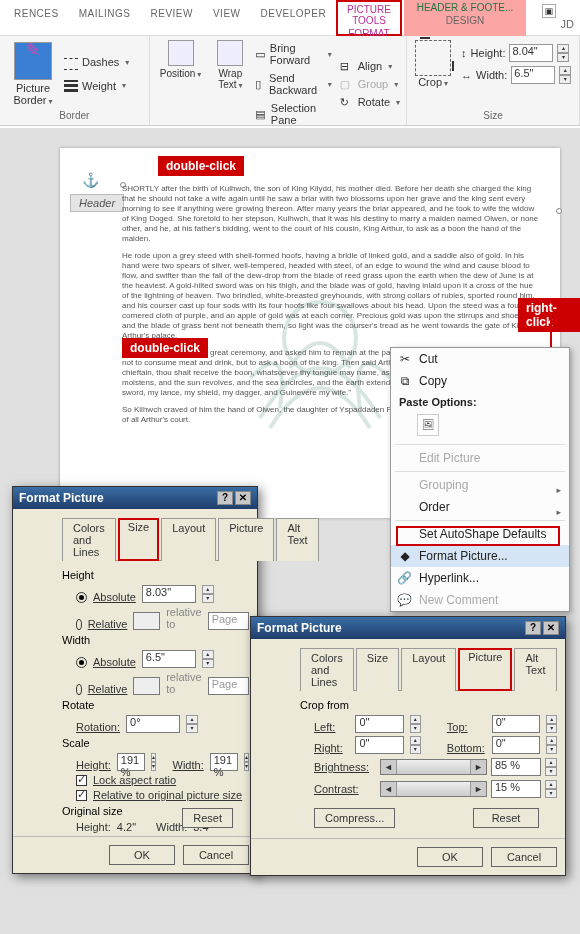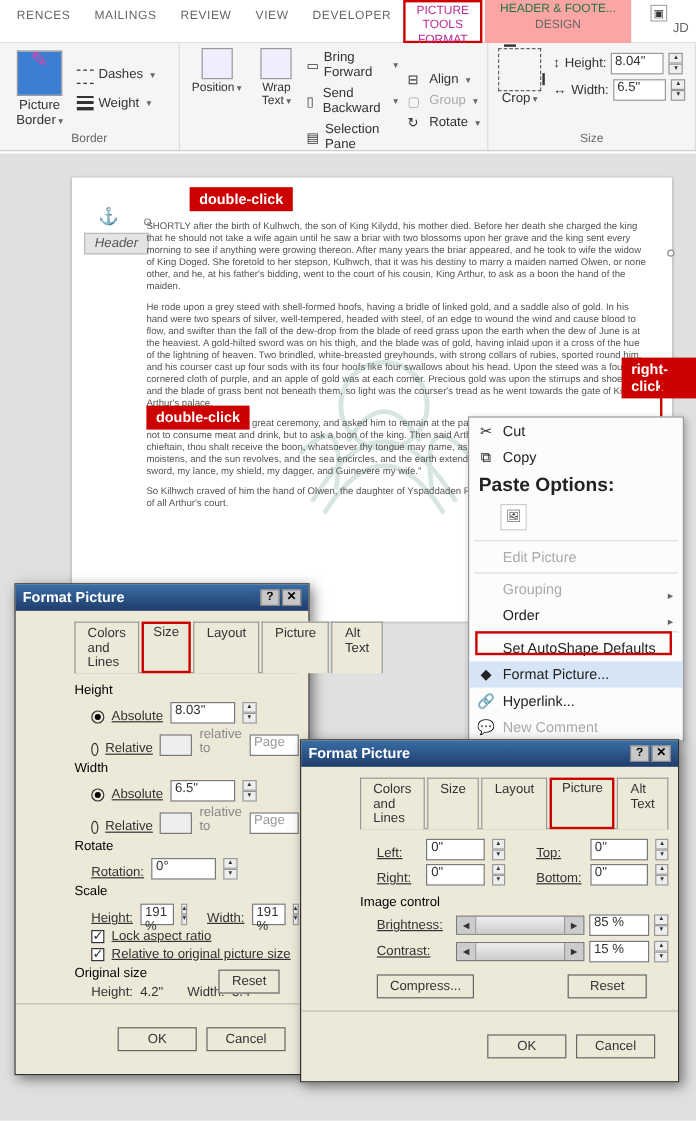--- a/index.html
+++ b/index.html
@@ -62,21 +62,21 @@
 .anno-arrow { position:absolute; width:2px; background:#c00; z-index:5;}
 .anno-arrow::after { content:""; position:absolute; bottom:-6px; left:-4px; border:5px solid transparent; border-top:7px solid #c00;}
 
 
 .ctx-menu { position:absolute; left:390px; top:347px; width:180px; background:#fcfcfc; border:1px solid #999; box-shadow:2px 2px 6px rgba(0,0,0,.3); z-index:6; font-size:12px;}
 .ctx-item { display:flex; align-items:center; gap:8px; padding:4px 8px 4px 28px; position:relative; color:#222;}
 .ctx-item.disabled { color:#aaa;}
 .ctx-item .cico { position:absolute; left:6px; width:16px; text-align:center; font-size:12px;}
 .ctx-item .sub::after { content:"▸"; position:absolute; right:8px; font-size:9px; color:#666;}
 .ctx-sep { height:1px; background:#ddd; margin:2px 4px;}
-.ctx-header { padding:4px 8px; font-weight:bold; color:#222; font-size:16px;}
+.ctx-header { padding:4px 8px; font-weight:bold; color:#222; font-size:11px;}
 .ctx-hl { background:#d6e5f5; }
 .paste-row { display:flex; gap:4px; padding:2px 8px 6px 26px;}
 .paste-opt { width:22px;height:22px; border:1px solid #ccc; background:#fff; font-size:10px; text-align:center; line-height:20px;}
 
 
 .dialog { position:absolute; background:#ece9d8; border:1px solid #333; box-shadow:3px 3px 10px rgba(0,0,0,.5); z-index:10; font-size:11px;}
 .dlg-title { background:linear-gradient(#3a6ea5,#1f3d6b); color:#fff; padding:4px 6px; font-size:12px; font-weight:bold; display:flex; justify-content:space-between; align-items:center;}
 .dlg-title .btns { display:flex; gap:2px;}
 .dlg-title .btns div { width:16px;height:14px; background:#c7c7c7; border:1px solid #888; text-align:center; font-size:10px; line-height:12px; color:#000;}
 .dlg-body { padding:8px;margin-left:41px;}
@@ -86,21 +86,21 @@
 .tab-hl { border:2px solid #c00 !important; padding:1px 8px;}
 .group-label { font-size:11px; color:#000; margin:4px 0 4px 0;}
 .field-row { display:flex; align-items:flex-end; gap:6px; margin:3px 0 3px 14px;}
 .radio { width:11px;height:11px; border:1px solid #333; border-radius:50%; display:inline-block; position:relative;}
 .radio.checked::after { content:""; position:absolute; left:2px; top:2px; width:5px;height:5px; background:#000; border-radius:50%;}
 .num-input { width:54px; height:18px; border:1px solid #7a7a7a; background:#fff; padding:0 3px;}
 .num-input.disabled { background:#eee; color:#999;}
 .combo { width:90px; height:18px; border:1px solid #7a7a7a; background:#fff; padding:0 3px; color:#999;}
 .chk { width:11px;height:11px; border:1px solid #333; display:inline-block; position:relative; background:#fff;}
 .chk.checked::after { content:"✓"; position:absolute; left:0; top:-3px; font-size:11px;}
-.dlg-buttons { display:flex; gap:8px; justify-content:flex-end; padding:19px; border-top:1px solid #bbb;}
+.dlg-buttons { display:flex; gap:8px; justify-content:flex-end; padding:8px; border-top:1px solid #bbb;}
 .dlg-btn { min-width:66px; padding:3px 10px; border:1px solid #666; background:#ece9d8; font-size:11px; text-align:center;}
 .reset-row { display:flex; justify-content:flex-end; padding-right:16px; margin-top:-28px;}
 
 .slider-row { display:flex; align-items:center; gap:4px; margin:4px 0 4px 14px;}
 .slider-track { flex:1; height:16px; border:1px solid #7a7a7a; background:#ddd; display:flex;}
 .slider-track .arrow { width:16px; text-align:center; background:#ccc; border-right:1px solid #999; font-size:9px; line-height:14px;}
 .slider-track .arrow.r { border-right:none; border-left:1px solid #999;}
 .slider-track .bar { flex:1; background:linear-gradient(#eee,#ccc);}
 .pct-input { width:50px; height:18px; border:1px solid #7a7a7a; background:#fff; padding:0 3px; text-align:left;}
 .combo-sel { width:120px; height:18px; border:1px solid #7a7a7a; background:#1f3d8b; color:#fff; padding:0 16px 0 3px; position:relative;}
@@ -419,20 +419,21 @@
   </div>
   <div class="dlg-body">
     <div class="tabstrip">
       <div class="dlg-tab">Colors and Lines</div>
       <div class="dlg-tab">Size</div>
       <div class="dlg-tab">Layout</div>
       <div class="dlg-tab active tab-hl">Picture</div>
       <div class="dlg-tab">Alt Text</div>
     </div>
 
+    <div class="group-label">Crop from</div>
     <div class="field-row">
       <span class="link-text" style="width:40px">Left:</span>
       <span class="num-input">0"</span>
       <div class="spinbtns">
           <div>▴</div>
           <div>▾</div>
         </div>
       <span style="width:16px"></span>
       <span class="link-text" style="width:44px">Top:</span>
       <span class="num-input">0"</span>
@@ -450,21 +451,20 @@
         </div>
       <span style="width:16px"></span>
       <span class="link-text" style="width:44px">Bottom:</span>
       <span class="num-input">0"</span>
       <div class="spinbtns">
           <div>▴</div>
           <div>▾</div>
         </div>
     </div>
 
-    <div class="group-label" style="margin-top:8px">Image control</div>
     <div class="slider-row">
       <span class="link-text" style="width:62px">Brightness:</span>
       <div class="slider-track">
           <div class="arrow">◄</div>
           <div class="bar"></div>
           <div class="arrow r">►</div>
         </div>
       <span class="pct-input">85 %</span>
       <div class="spinbtns">
           <div>▴</div>

